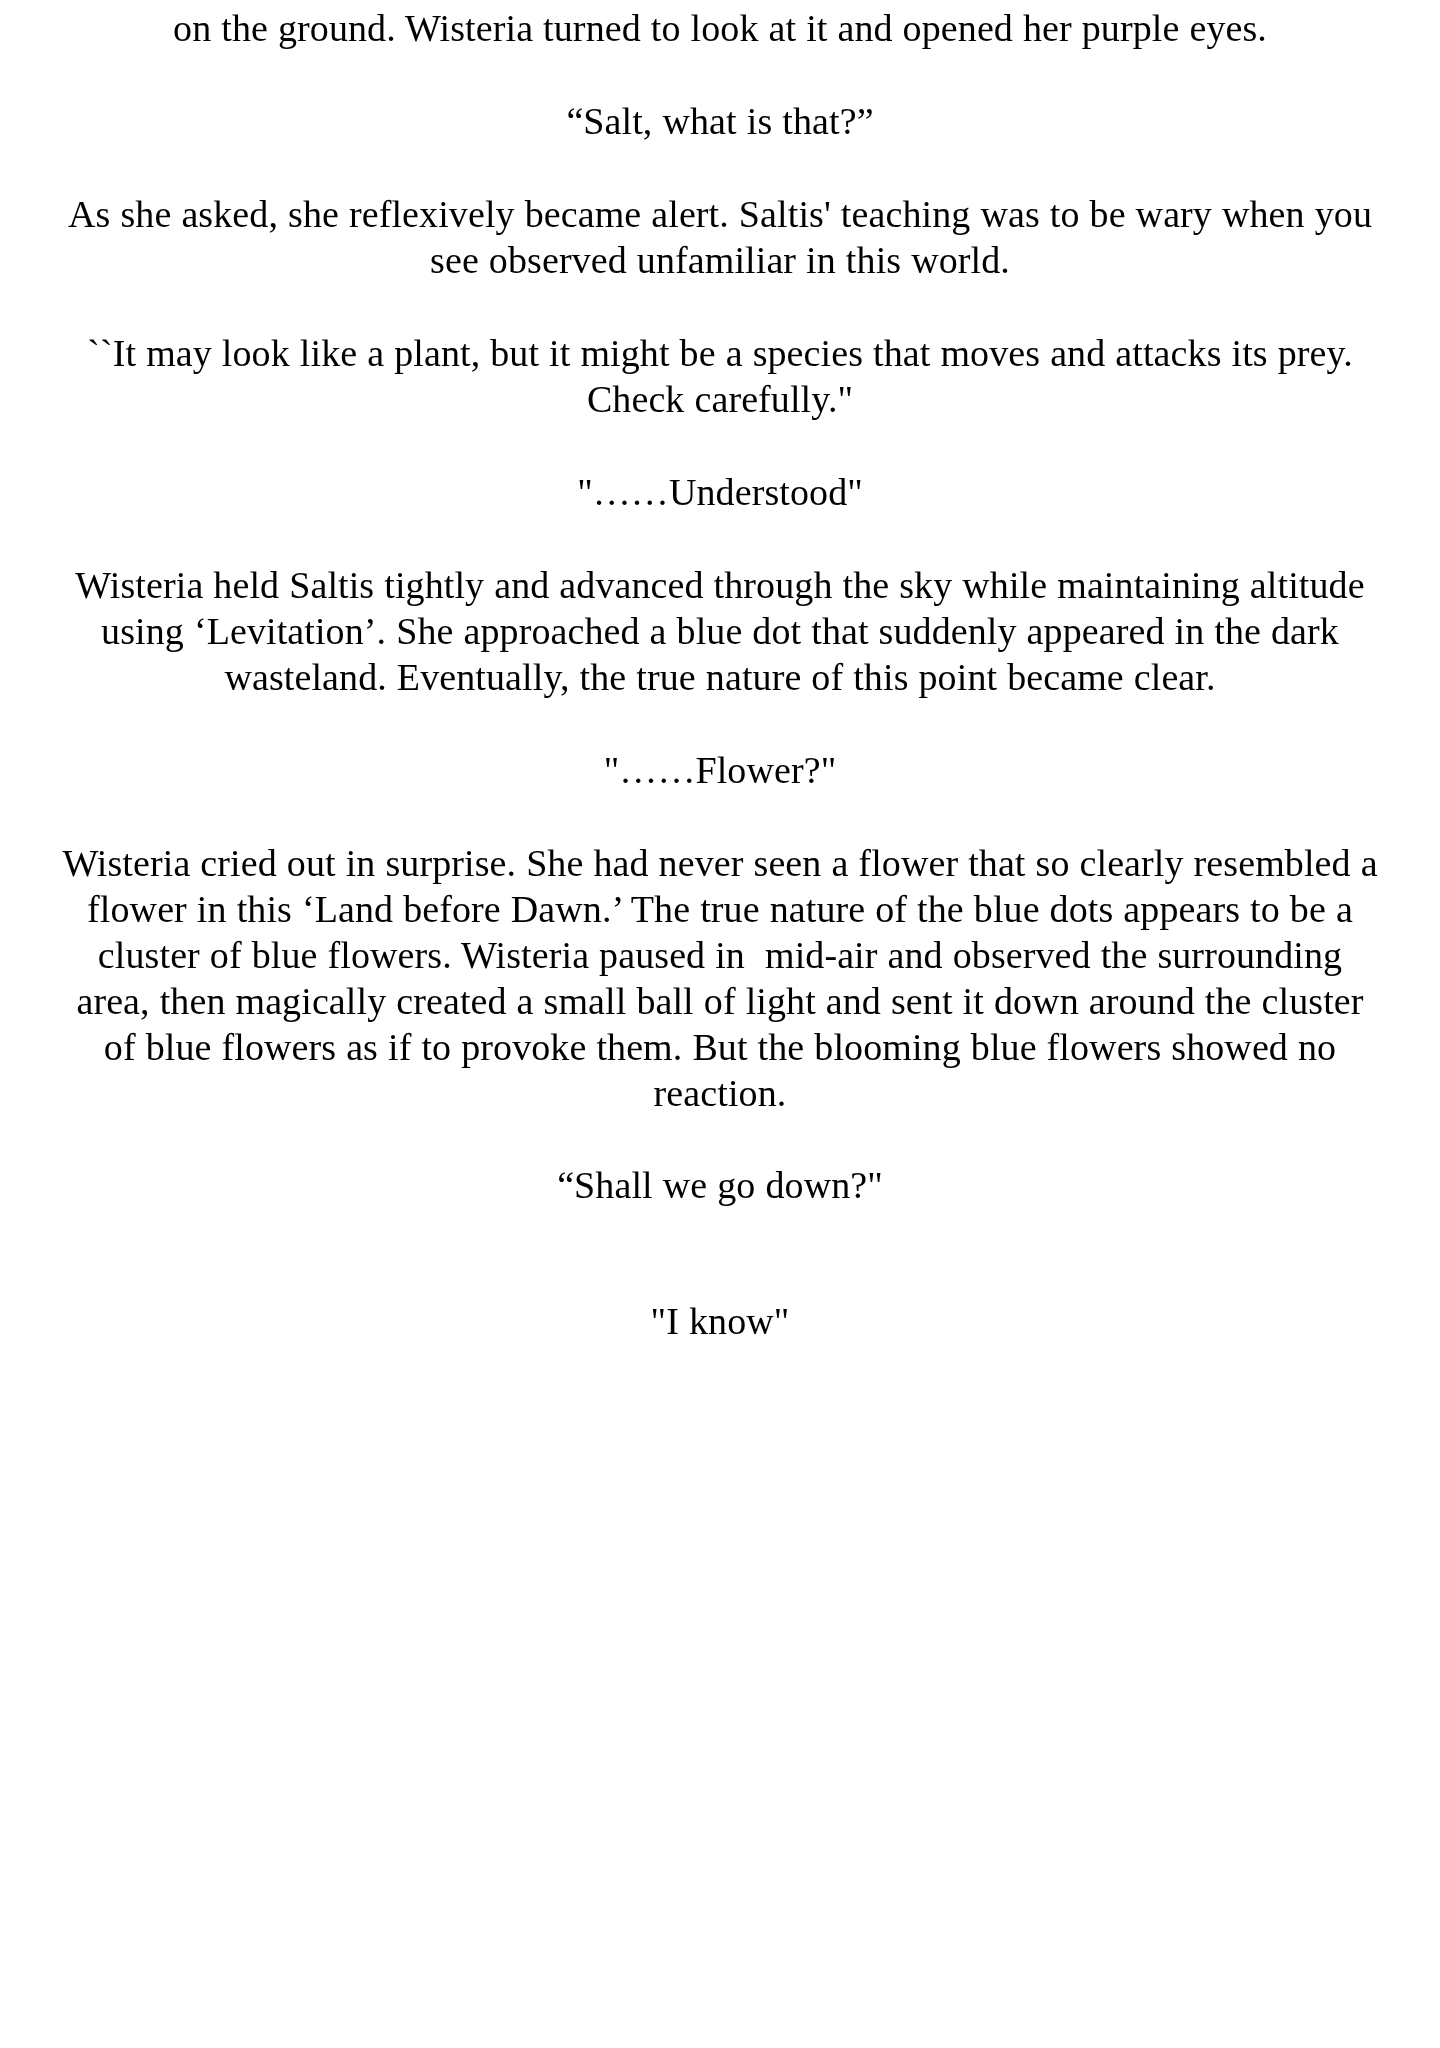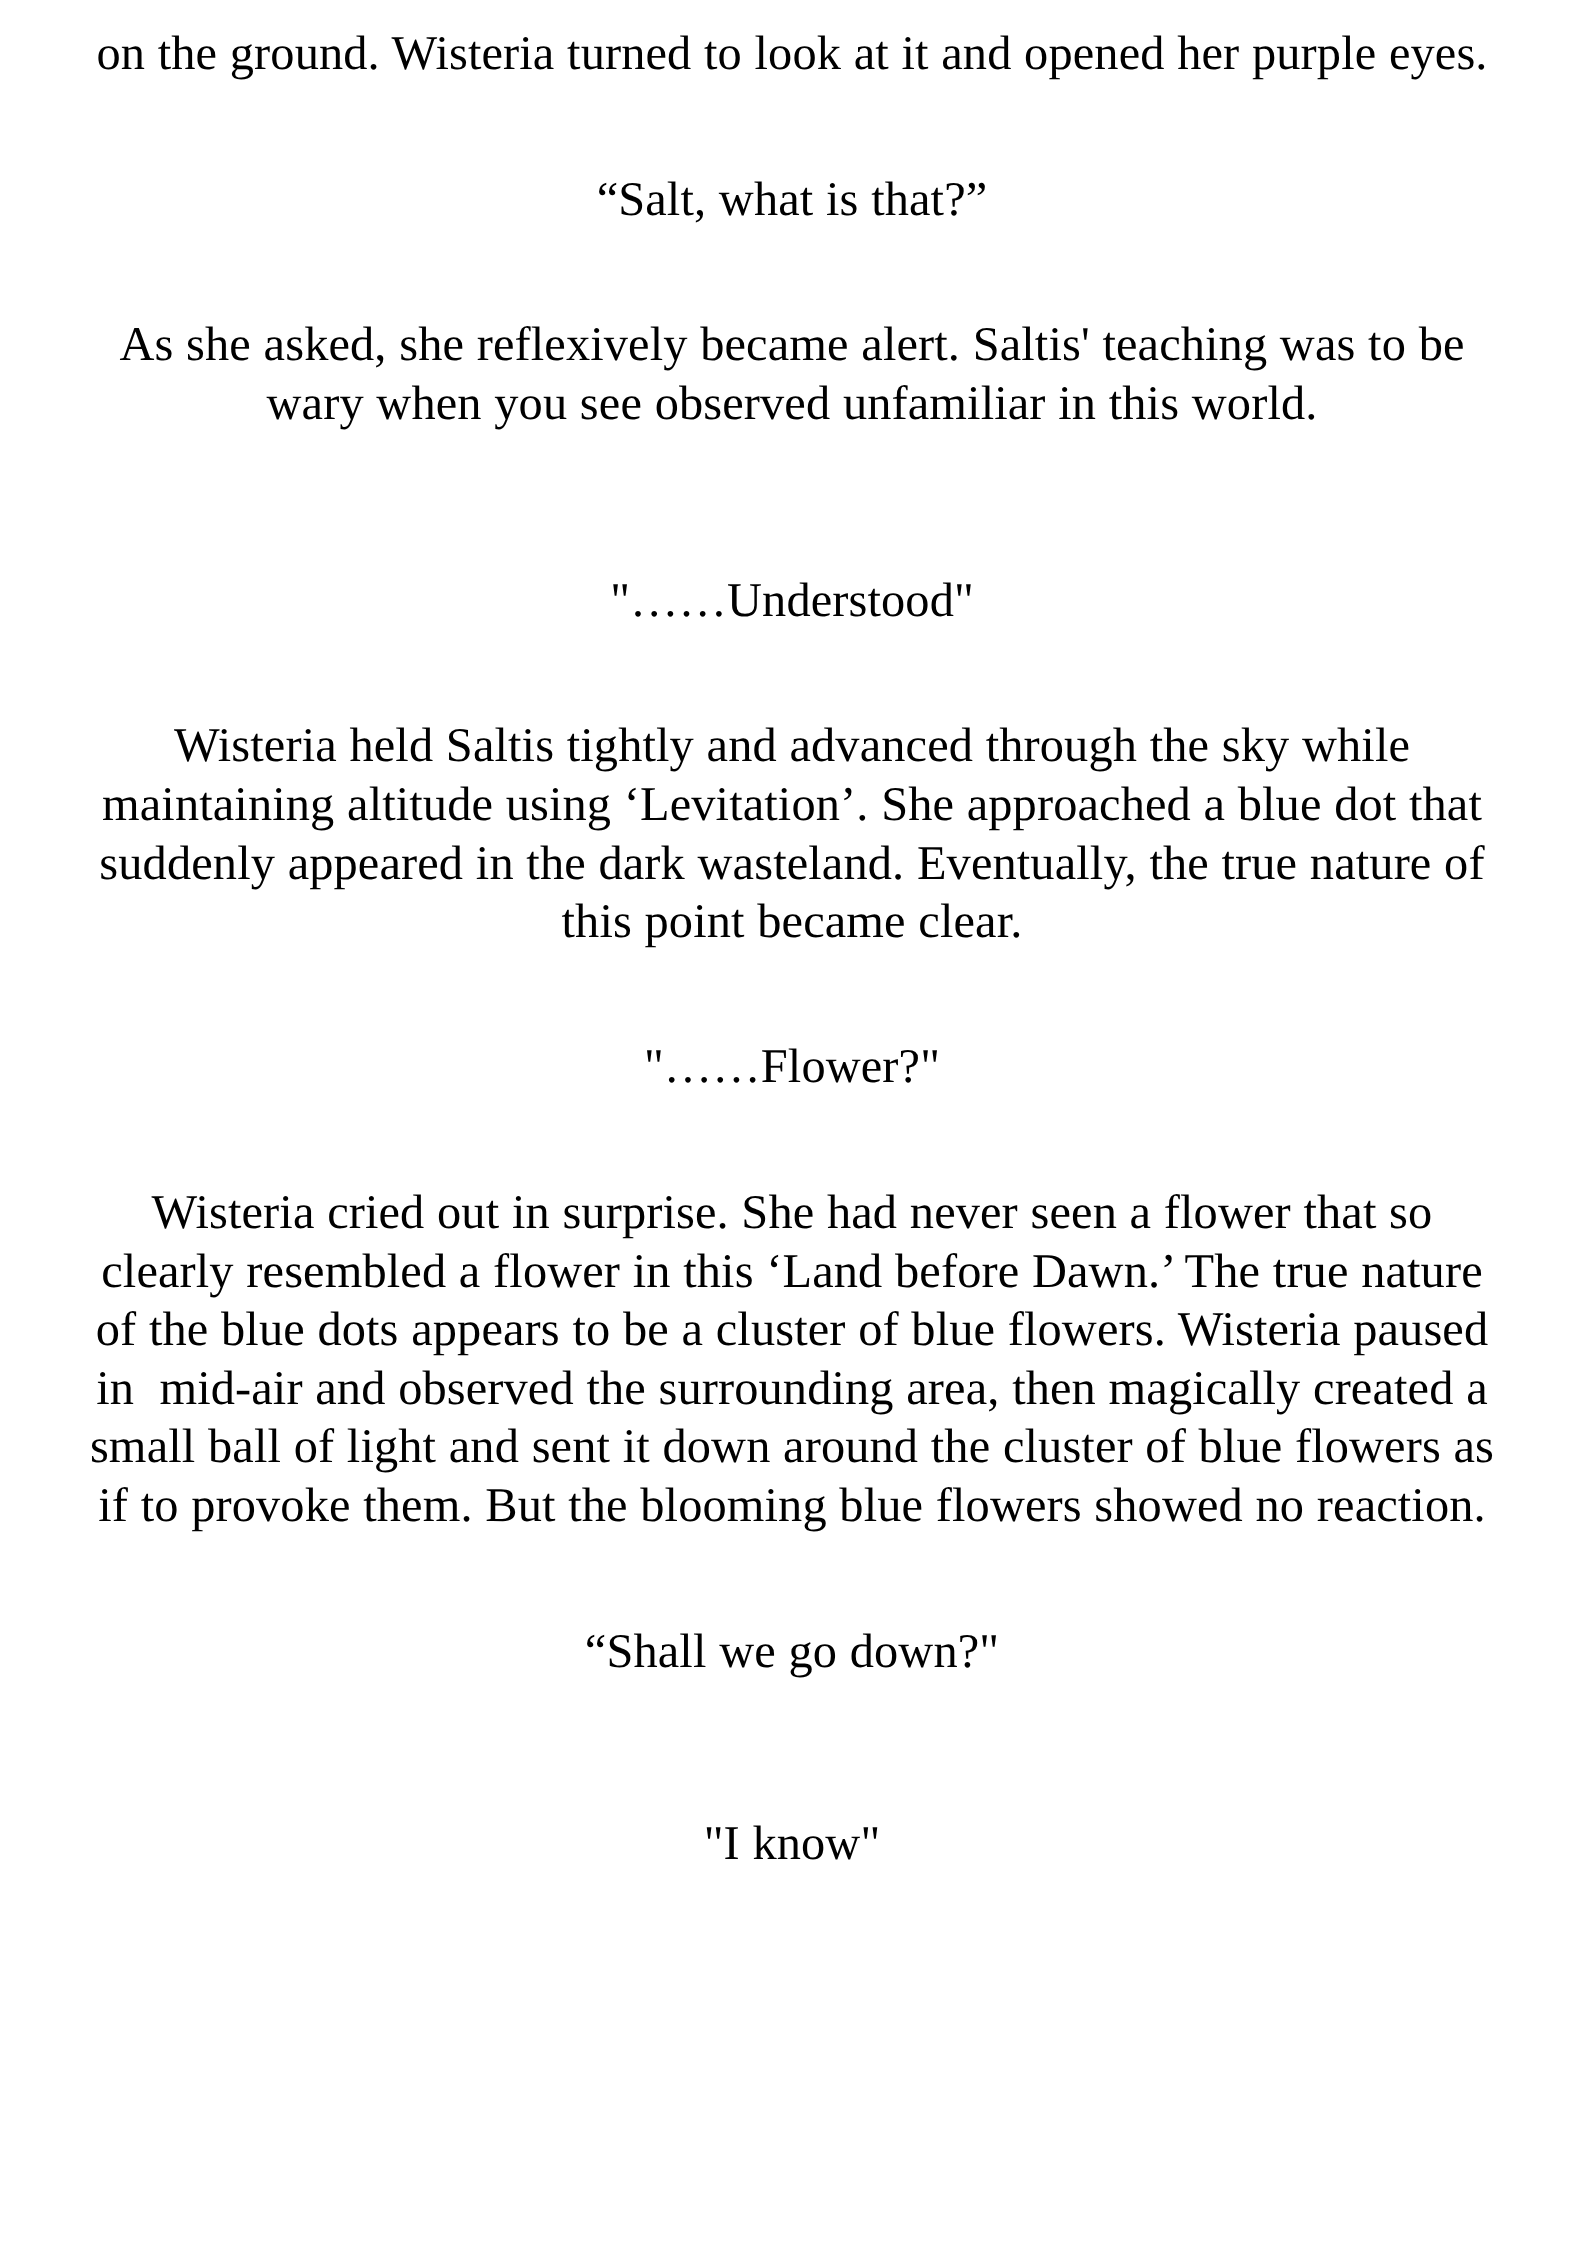--- a/index.html
+++ b/index.html
@@ -21,25 +21,25 @@
     box-sizing: border-box;
     padding: 0px 58px 0px 58px;
     display: block;
   }
   .story-body {
     width: 100%;
     text-align: center;
   }
   .para {
     text-align: center;
-    font-size: 44px;
+    font-size: 38px;
     line-height: 1.21;
     letter-spacing: 0.1px;
     word-spacing: 0.4px;
-    margin: 16px;
+    margin: 0;
     padding: 0;
     white-space: pre-wrap;
   }
   .spacer {
     height: 47px;
   }
   .spacer-sm {
     height: 45px;
   }
   .lead-top {
@@ -59,20 +59,21 @@
     <div class="spacer"></div>
 
     <p class="para">“Salt, what is that?”</p>
 
     <div class="spacer"></div>
 
     <p class="para">As she asked, she reflexively became alert. Saltis' teaching was to be wary when you see observed unfamiliar in this world.</p>
 
     <div class="spacer"></div>
 
+    <p class="para">``It may look like a plant, but it might be a species that moves and attacks its prey. Check carefully."</p>
 
     <div class="spacer"></div>
 
     <p class="para">"……Understood"</p>
 
     <div class="spacer"></div>
 
     <p class="para">Wisteria held Saltis tightly and advanced through the sky while maintaining altitude using ‘Levitation’. She approached a blue dot that suddenly appeared in the dark wasteland. Eventually, the true nature of this point became clear.</p>
 
     <div class="spacer"></div>

